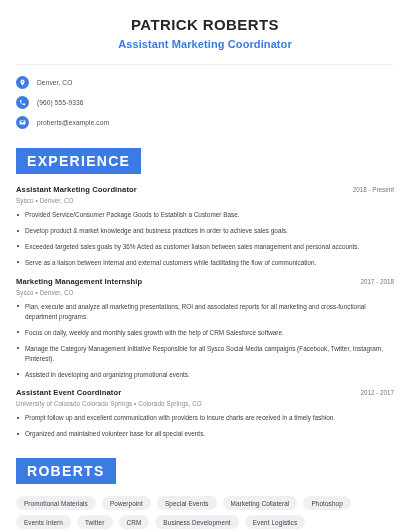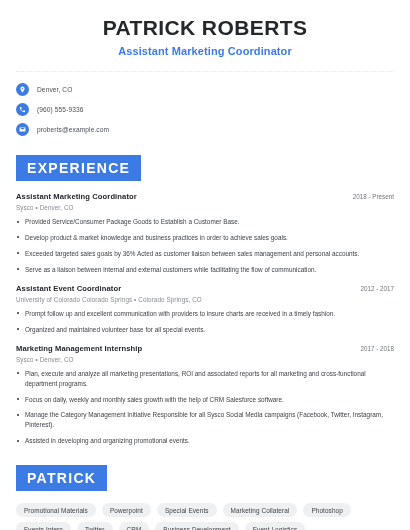--- a/index.html
+++ b/index.html
@@ -26,21 +26,21 @@
     background: #ffffff;
   }
 
   
   .header {
     padding-top: 16px;
     text-align: center;
   }
 
   .name {
-    font-size: 21px;
+    font-size: 15px;
     font-weight: 700;
     letter-spacing: 0.4px;
     color: #24272b;
     line-height: 1.15;
   }
 
   .job-title {
     margin-top: 5px;
     font-size: 11px;
     font-weight: 700;
@@ -233,49 +233,49 @@
         <ul class="bullets">
           <li>Provided Service/Consumer Package Goods to Establish a Customer Base.</li>
           <li>Develop product &amp; market knowledge and business practices in order to achieve sales goals.</li>
           <li>Exceeded targeted sales goals by 36% Acted as customer liaison between sales management and personal accounts.</li>
           <li>Serve as a liaison between internal and external customers while facilitating the flow of communication.</li>
         </ul>
       </div>
 
       <div class="entry">
         <div class="entry-head">
-          <span class="entry-role">Assistant Event Coordinator</span>
-          <span class="entry-dates">2012 - 2017</span>
-        </div>
-        <div class="entry-org">University of Colorado Colorado Springs • Colorado Springs, CO</div>
-        <ul class="bullets">
-          <li>Prompt follow up and excellent communication with providers to insure charts are received in a timely fashion.</li>
-          <li>Organized and maintained volunteer base for all special events.</li>
-        </ul>
-      </div>
-
-      <div class="entry">
-        <div class="entry-head">
           <span class="entry-role">Marketing Management Internship</span>
           <span class="entry-dates">2017 - 2018</span>
         </div>
         <div class="entry-org">Sysco • Denver, CO</div>
         <ul class="bullets">
           <li>Plan, execute and analyze all marketing presentations, ROI and associated reports for all marketing and cross-functional department programs.</li>
           <li>Focus on daily, weekly and monthly sales growth with the help of CRM Salesforce software.</li>
           <li>Manage the Category Management Initiative Responsible for all Sysco Social Media campaigns (Facebook, Twitter, Instagram, Pinterest).</li>
           <li>Assisted in developing and organizing promotional events.</li>
         </ul>
       </div>
 
+      <div class="entry">
+        <div class="entry-head">
+          <span class="entry-role">Assistant Event Coordinator</span>
+          <span class="entry-dates">2012 - 2017</span>
+        </div>
+        <div class="entry-org">University of Colorado Colorado Springs • Colorado Springs, CO</div>
+        <ul class="bullets">
+          <li>Prompt follow up and excellent communication with providers to insure charts are received in a timely fashion.</li>
+          <li>Organized and maintained volunteer base for all special events.</li>
+        </ul>
+      </div>
+
     </div>
   </div>
 
   <div class="section">
-    <div class="section-badge">PATRICK</div>
+    <div class="section-badge">ROBERTS</div>
 
     <div class="skills-wrap">
       <span class="skill-chip">Promotional Materials</span>
       <span class="skill-chip">Powerpoint</span>
       <span class="skill-chip">Special Events</span>
       <span class="skill-chip">Marketing Collateral</span>
       <span class="skill-chip">Photoshop</span>
       <span class="skill-chip">Events Intern</span>
       <span class="skill-chip">Twitter</span>
       <span class="skill-chip">CRM</span>

